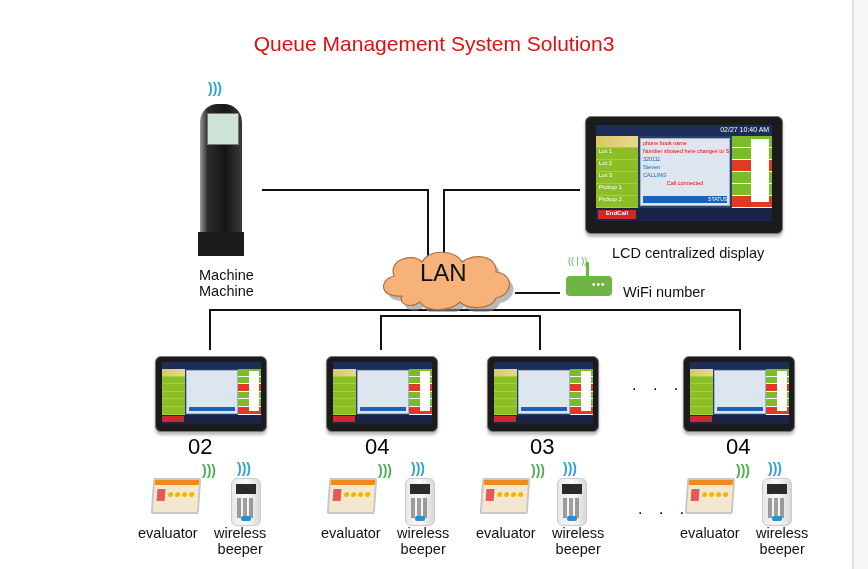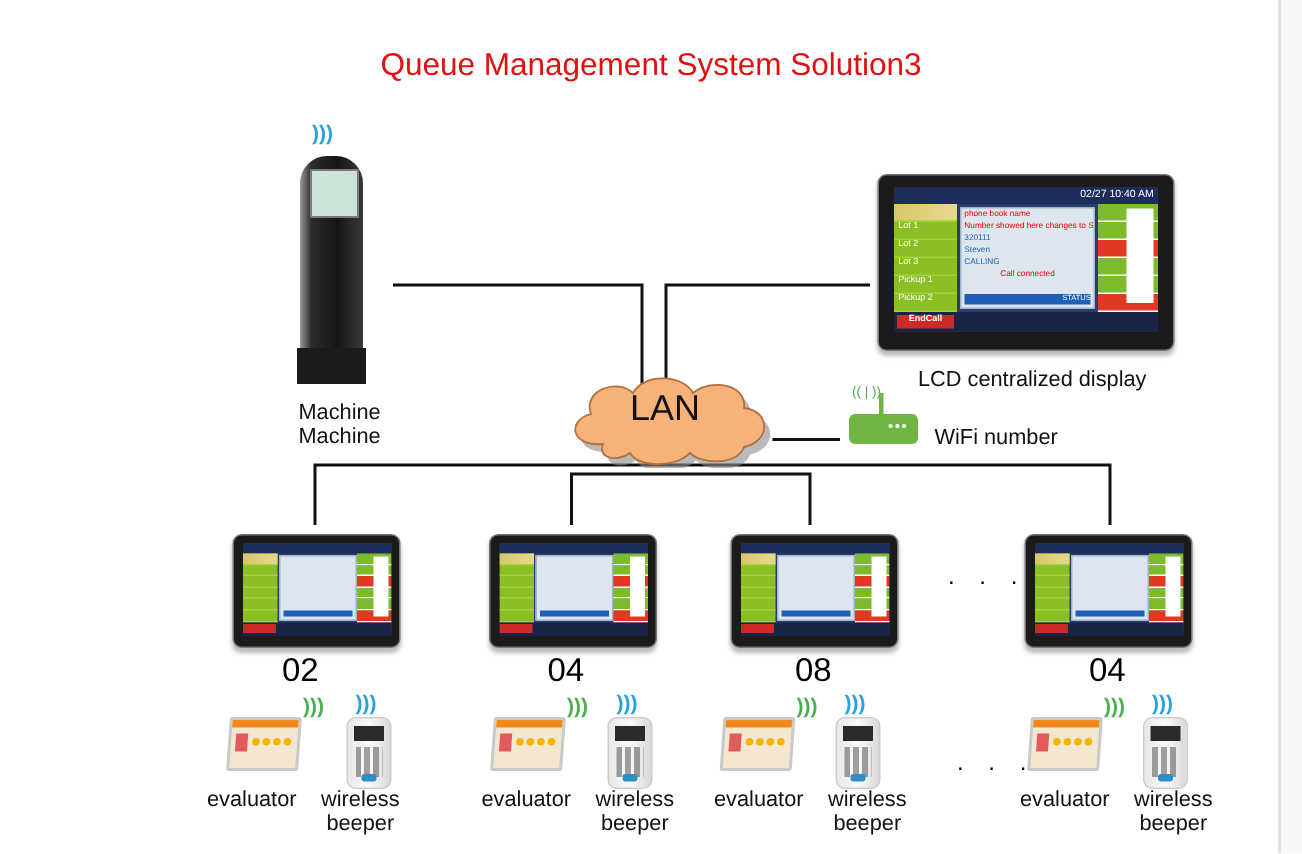--- a/index.html
+++ b/index.html
@@ -258,21 +258,21 @@
             <div class="r"></div>
             <div class="g"></div>
             <div class="g"></div>
             <div class="r"></div>
           </div>
           <div class="white"></div>
           <div class="bottombar"></div>
           <div class="endcall"></div>
         </div>
       </div>
-      <div class="abs num" style="left:530px;top:434px;">08</div>
+      <div class="abs num" style="left:530px;top:434px;">03</div>
       <div class="abs wifi" style="left:531px;top:462px;color:#4caf50;">)))</div>
       <div class="abs eval" style="left:481px;top:478px;width:44px;height:32px;">
         <div class="bar"></div>
         <div class="pic"></div>
         <div class="face" style="left:14px;top:12px;"></div>
         <div class="face" style="left:21px;top:12px;"></div>
         <div class="face" style="left:28px;top:12px;"></div>
         <div class="face" style="left:35px;top:12px;"></div>
       </div>
       <div class="abs wifi" style="left:563px;top:460px;color:#29a3d8;">)))</div>

